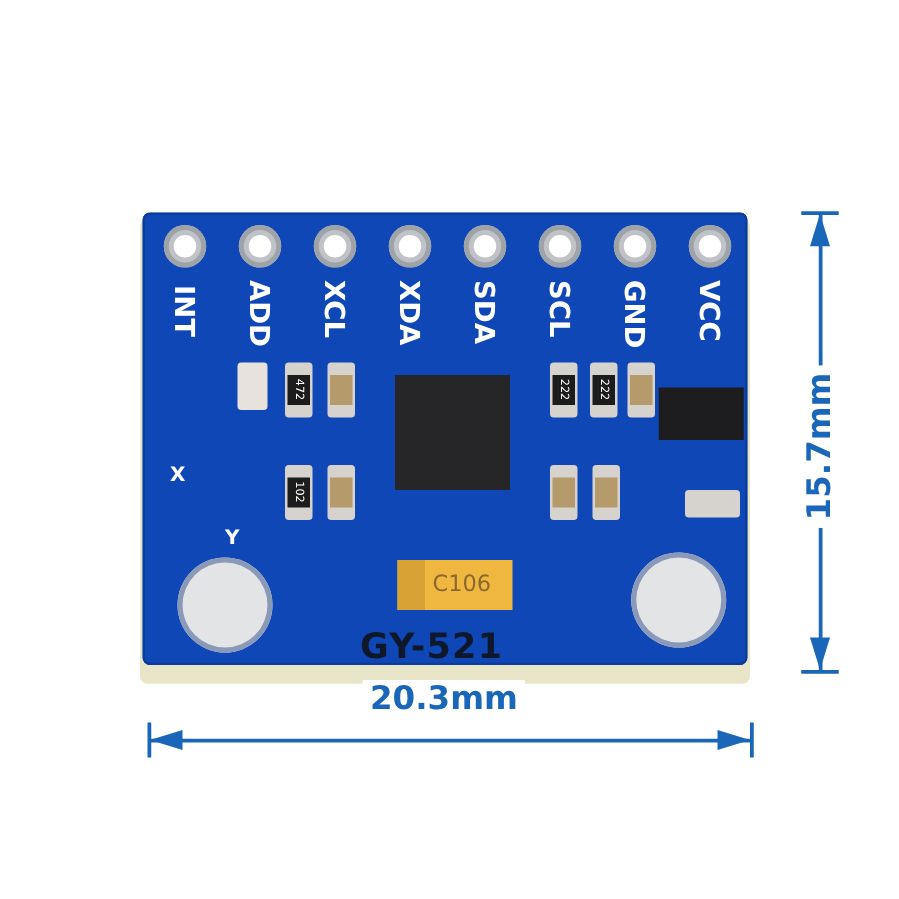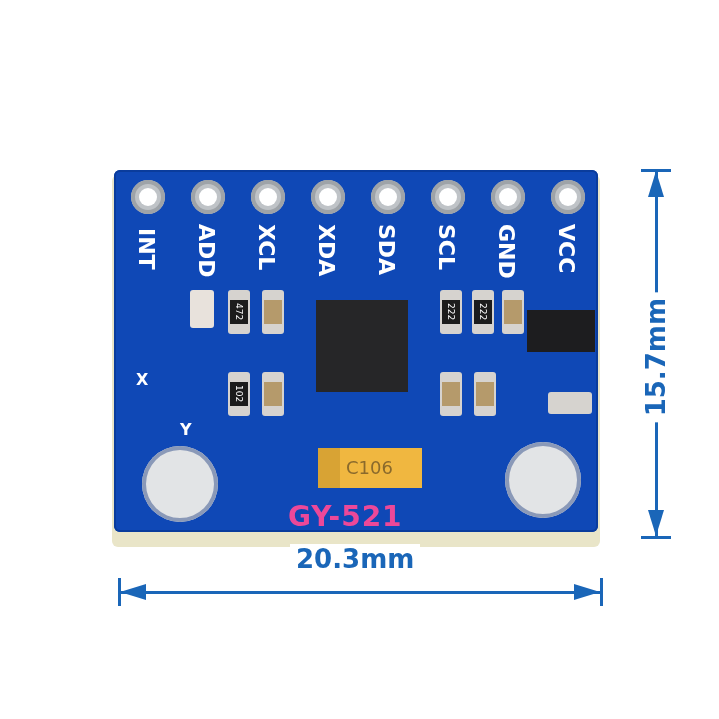--- a/index.html
+++ b/index.html
@@ -9,23 +9,23 @@
   .board{left:114px;top:170px;width:484px;height:362px;background:#0f48b6;border-radius:6px;box-shadow:inset 0 0 0 2px #0a3c9c;}
   .pin{width:34px;height:34px;border-radius:50%;background:#bfc3c7;box-shadow:inset 0 0 0 4px #9ea3a8;}
   .pin::after{content:"";position:absolute;left:8px;top:8px;width:18px;height:18px;border-radius:50%;background:#fff;}
   .pinlabel{color:#fff;font-weight:bold;font-size:22px;writing-mode:vertical-rl;letter-spacing:0px;}
   .chip{left:316px;top:300px;width:92px;height:92px;background:#262628;}
   .res{width:22px;height:44px;background:#d6d3cf;border-radius:3px;}
   .res .body{position:absolute;left:2px;top:10px;width:18px;height:24px;background:#1c1c1c;color:#fff;font-size:9px;writing-mode:vertical-rl;text-align:center;line-height:18px;}
   .cap{width:22px;height:44px;background:#d6d3cf;border-radius:3px;}
   .cap .body{position:absolute;left:2px;top:10px;width:18px;height:24px;background:#b59a6b;}
   .hole{width:76px;height:76px;border-radius:50%;background:#e2e4e6;box-shadow:inset 0 0 0 4px #8a99b8;}
-  .tant{left:318px;top:448px;width:104px;height:40px;background:#f0b740;color:#8a6a2c;font-size:18px;line-height:40px;text-indent:28px;}
+  .tant{left:318px;top:448px;width:92px;height:40px;background:#f0b740;color:#8a6a2c;font-size:18px;line-height:40px;text-indent:28px;}
   .tant::before{content:"";position:absolute;left:0;top:0;width:22px;height:40px;background:#d8a334;}
-  .model{left:288px;top:500px;color:#ec4899;font-size:28px;font-weight:bold;letter-spacing:1px;}
+  .model{left:288px;top:500px;color:#0f172a;font-size:28px;font-weight:bold;letter-spacing:1px;}
   .dim{color:#1a66b8;font-size:26px;font-weight:bold;background:#fff;}
   .hline{height:3px;background:#1a66b8;}
   .vline{width:3px;background:#1a66b8;}
   .led{left:190px;top:290px;width:24px;height:38px;background:#e8e2dc;border-radius:3px;}
   .sot{left:527px;top:310px;width:68px;height:42px;background:#1d1d1f;}
 </style>
 </head>
 <body>
 
 <div class="abs board-base"></div>

